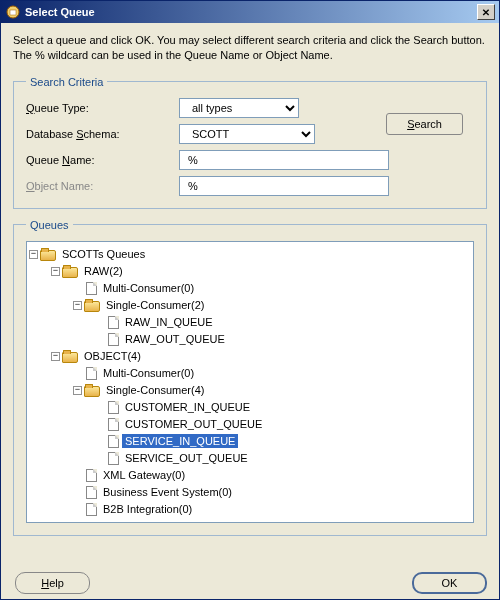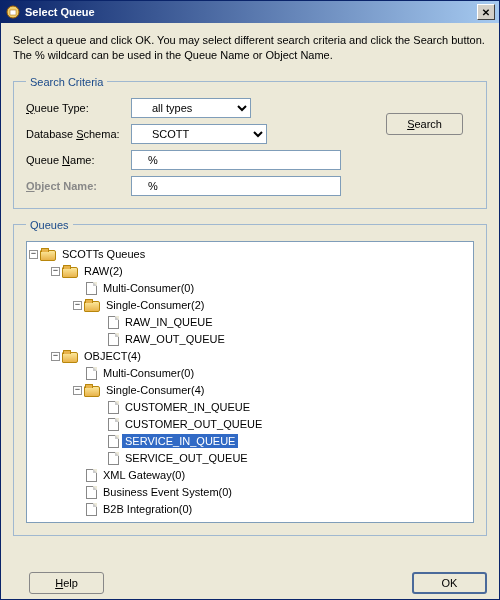--- a/index.html
+++ b/index.html
@@ -9,22 +9,22 @@
 .titlebar .icon { width: 16px; height: 16px; margin-right: 4px; display: flex; align-items: center; justify-content: center; }
 .titlebar .title { flex: 1; font-size: 11px; }
 .titlebar .closebtn { width: 18px; height: 16px; background: #d4d0c8; border: 1px solid #fff; border-right-color: #404040; border-bottom-color: #404040; color: #000; display: flex; align-items: center; justify-content: center; font-weight: bold; cursor: pointer; font-size: 10px; }
 .content { flex: 1; padding: 10px 12px; display: flex; flex-direction: column; }
 .instructions { margin-bottom: 12px; line-height: 1.4; }
 fieldset { border: 1px solid #a0b8d0; padding: 10px 12px 12px 12px; margin-bottom: 10px; }
 fieldset legend { color: #1a4a8a; padding: 0 4px; }
 .queues-fieldset { flex: 1; display: flex; flex-direction: row; margin-bottom: 16px; }
 .criteria-row { display: flex; align-items: center; margin-bottom: 6px; }
 .criteria-row label { width: 105px; }
-.criteria-row label.disabled { color: #888; font-weight: bold; }
-.criteria-row select, .criteria-row input[type=text] { height: 20px; font-family: inherit; font-size: 11px; border: 1px solid #7f9db9; background: #fff; padding: 1px 16px; }
+.criteria-row label.disabled { color: #888; }
+.criteria-row select, .criteria-row input[type=text] { height: 20px; font-family: inherit; font-size: 11px; border: 1px solid #7f9db9; background: #fff; padding: 1px 8px; margin-left: 48px; }
 .criteria-row select.qt { width: 120px; }
 .criteria-row select.schema { width: 136px; }
 .criteria-row input.qname { width: 210px; }
 .criteria-row input.oname { width: 210px; }
 .search-button-holder { position: absolute; right: 36px; top: 90px; }
 .btn { background: #ece9d8; border: 1px solid #888; border-radius: 3px; height: 22px; padding: 0 20px; font-family: inherit; font-size: 11px; cursor: pointer; min-width: 75px; }
 .btn.search { min-width: 65px; }
 .btn.default { border: 2px solid #4a6a9a; }
 .tree { background: #fff; border: 1px solid #7f9db9; flex: 1; overflow: auto; padding: 4px 2px; }
 .tree-row { display: flex; align-items: center; height: 17px; white-space: nowrap; }
@@ -32,21 +32,21 @@
 .spacer { display: inline-block; width: 11px; height: 17px; flex-shrink: 0; }
 .ticon { width: 16px; height: 14px; margin-right: 3px; flex-shrink: 0; }
 .folder-open { background: linear-gradient(#fce79a, #e8b34a); border: 1px solid #b8860b; border-radius: 1px 2px 2px 1px; position: relative; height: 11px; margin-top: 2px; }
 .folder-open:before { content: ''; position: absolute; top: -3px; left: 0; width: 6px; height: 3px; background: #e8b34a; border: 1px solid #b8860b; border-bottom: none; border-radius: 1px 1px 0 0; }
 .file { background: #fff; border: 1px solid #888; position: relative; height: 13px; width: 11px; margin-left: 2px; }
 .file:before { content: ''; position: absolute; top: -1px; right: -1px; width: 0; height: 0; border-top: 4px solid #ece9d8; border-left: 4px solid #ccc; }
 .node-label { padding: 1px 3px; cursor: default; }
 .node-label.selected { background: #316ac5; color: #fff; }
 .footer { display: flex; padding: 10px 12px 12px 12px; align-items: center; }
 .footer .spacer-flex { flex: 1; }
-.footer .btn { margin-left: 16px; }
+.footer .btn { margin-left: 2px; border-radius: 10px; }
 </style>
 </head>
 <body>
 
 <div class="window">
   <div class="titlebar">
     <span class="icon">
       <svg width="14" height="14" viewBox="0 0 14 14">
           <circle cx="7" cy="7" r="6" fill="#f0d070" stroke="#a06000"></circle>
           <rect x="4" y="5" width="6" height="5" fill="#fff" stroke="#a06000" stroke-width="0.5"></rect>

